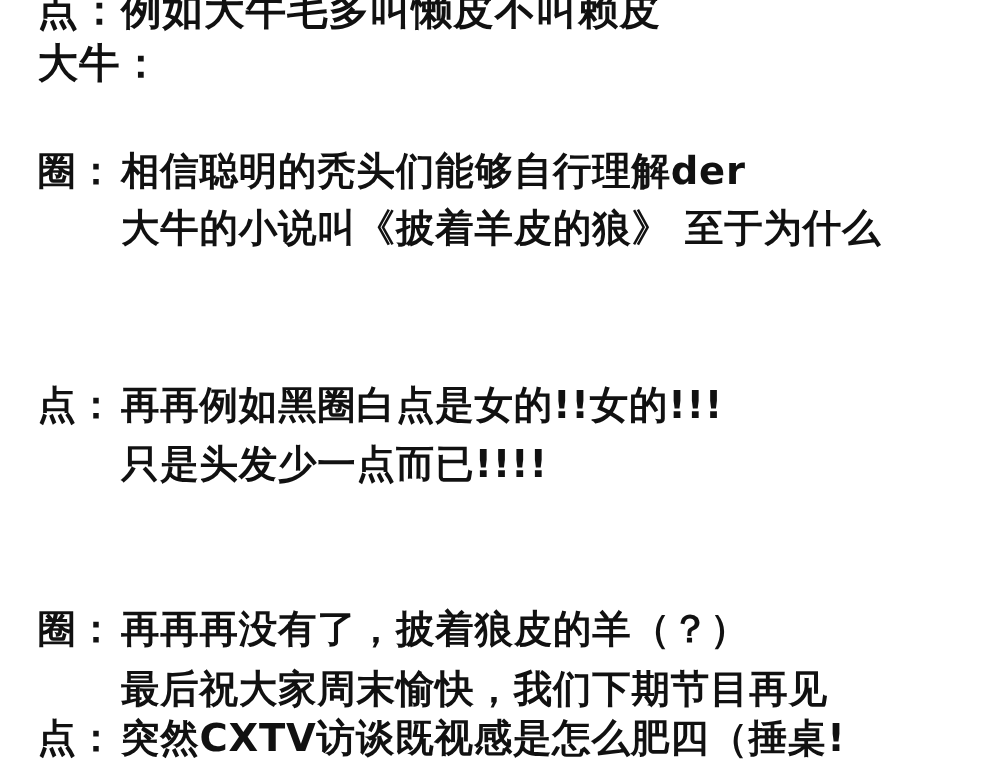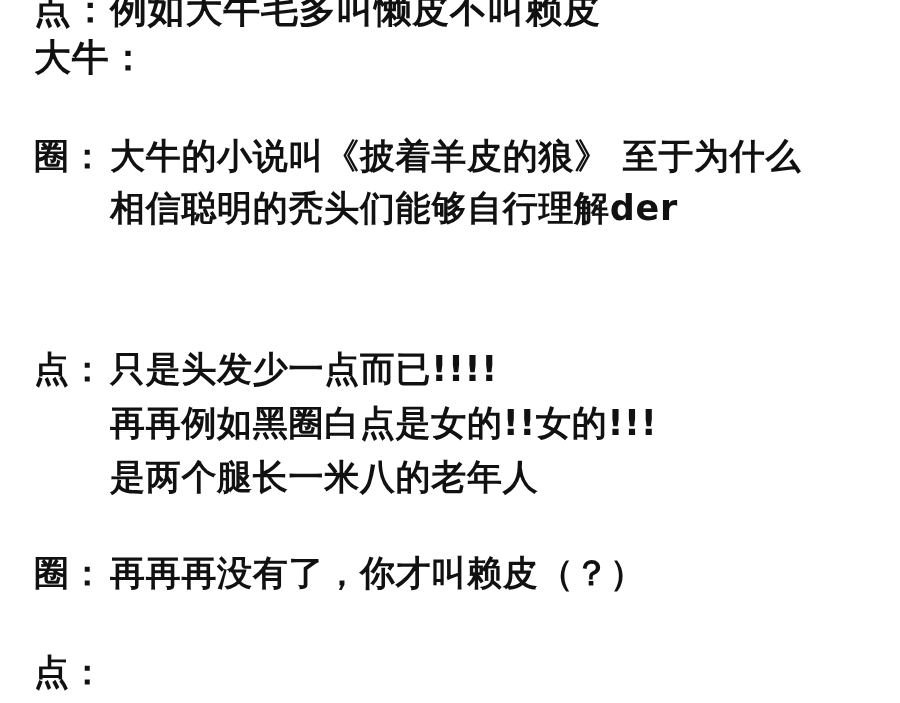--- a/index.html
+++ b/index.html
@@ -103,38 +103,41 @@
       </div>
     </div>
     <div class="block">
       <div class="speaker">大牛：</div>
     </div>
   </div>
 
   <div id="block-quan-1" class="block">
     <div class="speaker">圈：</div>
     <div class="lines">
+      <div class="line">相信聪明的秃头们能够自行理解der</div>
       <div class="line">大牛的小说叫《披着羊皮的狼》 至于为什么</div>
-      <div class="line">相信聪明的秃头们能够自行理解der</div>
     </div>
   </div>
 
   <div id="block-dian-1" class="block">
     <div class="speaker">点：</div>
     <div class="lines">
+      <div class="line">再再例如黑圈白点是女的!!女的!!!</div>
       <div class="line">只是头发少一点而已!!!!</div>
-      <div class="line">再再例如黑圈白点是女的!!女的!!!</div>
-      <div class="line">是两个腿长一米八的老年人</div>
     </div>
   </div>
 
   <div id="block-quan-2" class="block">
     <div class="speaker">圈：</div>
     <div class="lines">
-      <div class="line">再再再没有了，你才叫赖皮（？）</div>
+      <div class="line">再再再没有了，披着狼皮的羊（？）</div>
+      <div class="line">最后祝大家周末愉快，我们下期节目再见</div>
     </div>
   </div>
 
   <div id="block-dian-2" class="block">
     <div class="speaker">点：</div>
+    <div class="lines">
+      <div class="line">突然CXTV访谈既视感是怎么肥四（捶桌!</div>
+    </div>
   </div>
 
 </div>
 
 </body></html>

